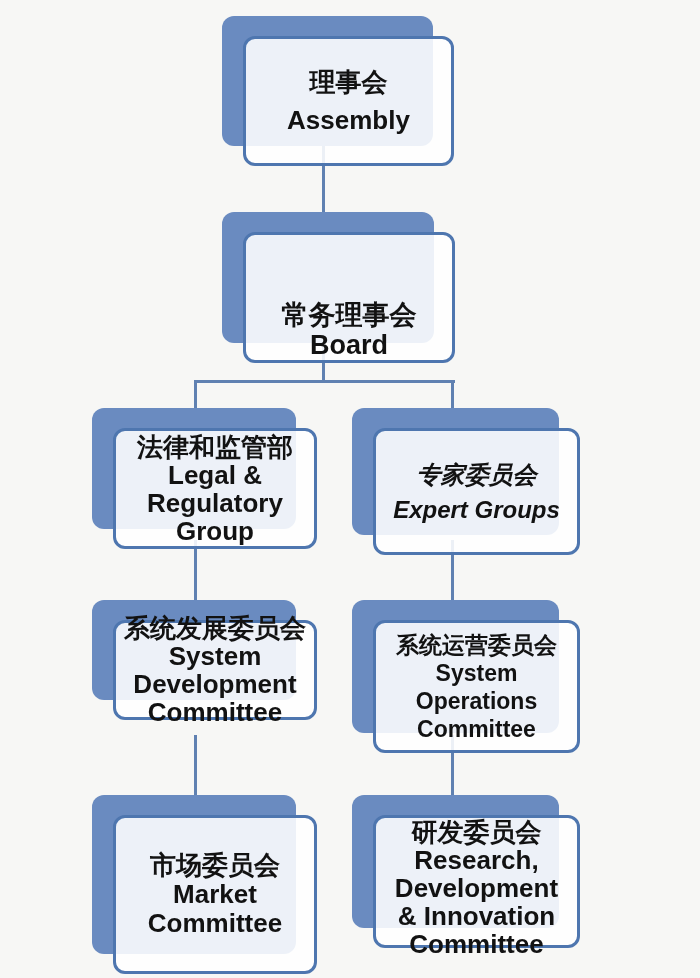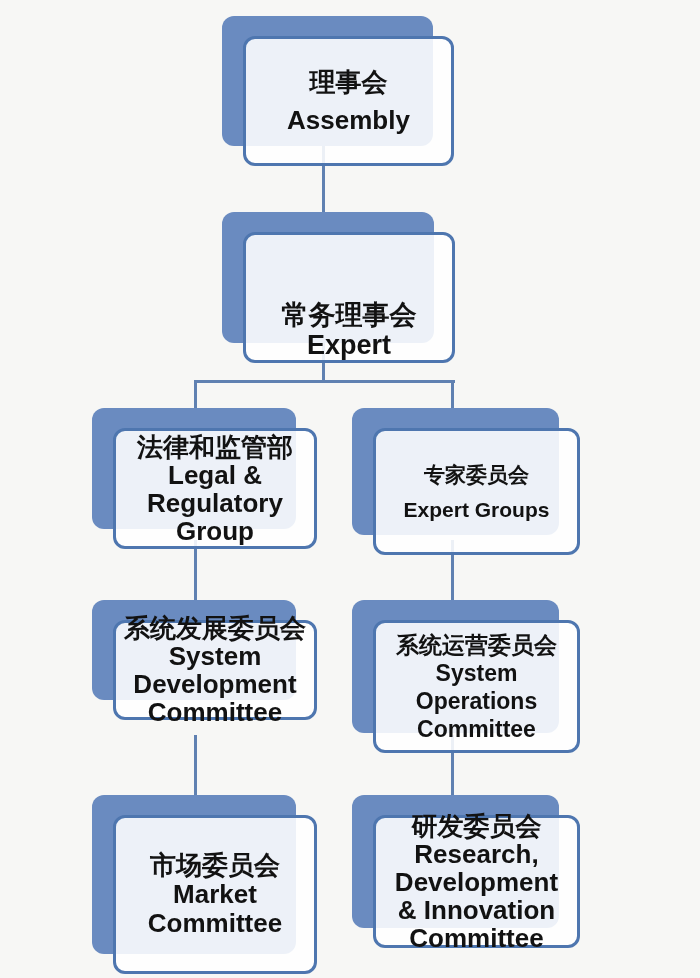--- a/index.html
+++ b/index.html
@@ -48,25 +48,25 @@
   #n-board{left:243px;top:232px;width:212px;height:131px;}
   #n-legal{left:113px;top:428px;width:204px;height:121px;}
   #n-expert{left:373px;top:428px;width:207px;height:127px;}
   #n-sysdev{left:113px;top:620px;width:204px;height:100px;}
   #n-sysops{left:373px;top:620px;width:207px;height:133px;}
   #n-market{left:113px;top:815px;width:204px;height:159px;}
   #n-rdi{left:373px;top:815px;width:207px;height:133px;}
   #n-assembly .card{font-size:26px;line-height:38px;}
   #n-board    .card{font-size:27px;line-height:30px;justify-content:flex-end;}
   #n-legal    .card{font-size:26px;line-height:28px;}
-  #n-expert   .card{font-size:21px;line-height:35px;}
+  #n-expert   .card{font-size:24px;line-height:35px;font-style:italic;}
   #n-sysdev   .card{font-size:26px;line-height:28px;}
   #n-sysops   .card{font-size:23px;line-height:28px;}
   #n-market   .card{font-size:26px;line-height:29px;}
-  #n-rdi      .card{font-size:26px;line-height:28px;}
+  #n-rdi      .card{font-size:26px;line-height:28px;justify-content:space-between;}
 </style>
 </head>
 <body>
 
 <div class="canvas">
 
   <div class="conn v" id="c-assembly-board"></div>
   <div class="conn v" id="c-board-stem"></div>
   <div class="conn h" id="c-branch"></div>
   <div class="conn v" id="c-drop-left"></div>
@@ -81,21 +81,21 @@
     <div class="card">
       <div class="ln">理事会</div>
       <div class="ln">Assembly</div>
     </div>
   </div>
 
   <div class="node" id="n-board">
     <div class="shadow"></div>
     <div class="card">
       <div class="ln">常务理事会</div>
-      <div class="ln">Expert</div>
+      <div class="ln">Board</div>
     </div>
   </div>
 
   <div class="node" id="n-legal">
     <div class="shadow"></div>
     <div class="card">
       <div class="ln">法律和监管部</div>
       <div class="ln">Legal &amp;</div>
       <div class="ln">Regulatory</div>
       <div class="ln">Group</div>

